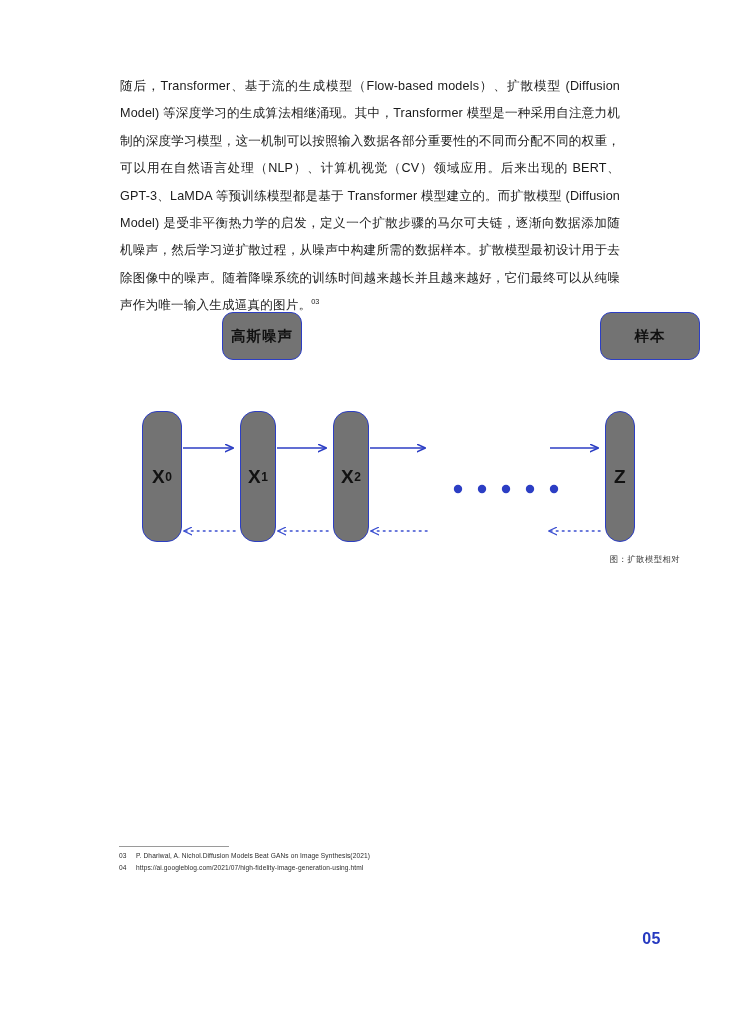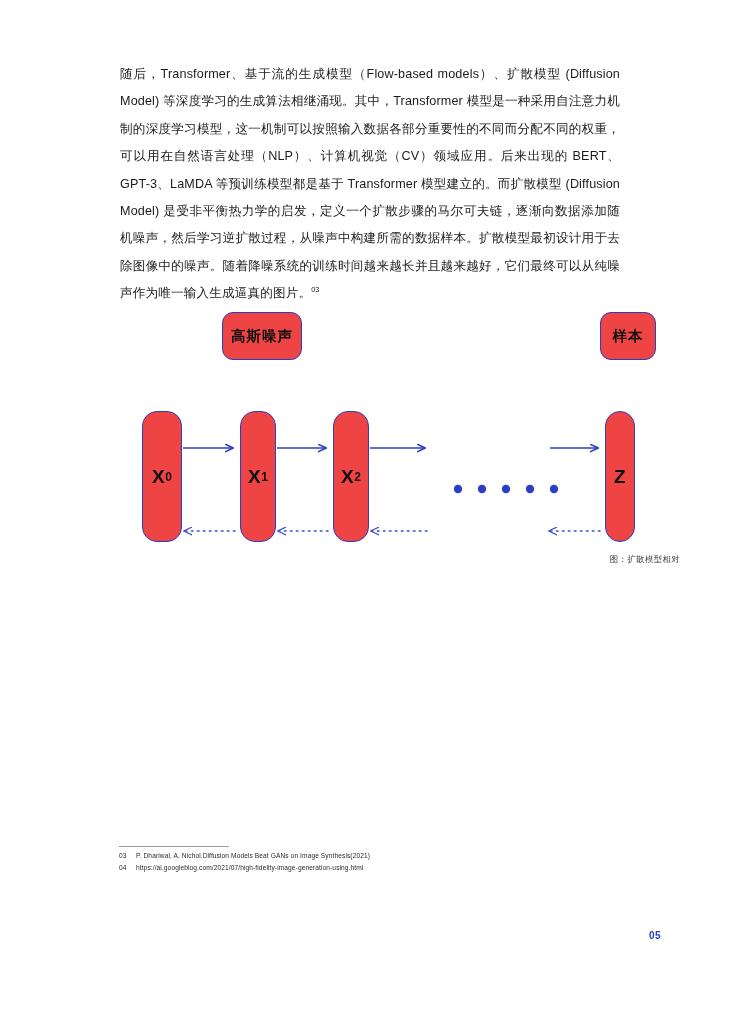--- a/index.html
+++ b/index.html
@@ -23,20 +23,21 @@
   .para {
     position: absolute;
     left: 120px;
     width: 500px;
     font-size: 12.6px;
     line-height: 27.4px;
     letter-spacing: 0.15px;
     text-align: justify;
     text-justify: inter-character;
     color: #1b1b1b;
+    margin-top: 12px;
   }
   .para-1 { top: 61px; }
   .para-2 { top: 604px; }
   .para sup {
     font-size: 7.4px;
     vertical-align: super;
     line-height: 0;
     letter-spacing: 0;
   }
 
@@ -46,21 +47,21 @@
     left: 120px;
     top: 290px;
     width: 560px;
     height: 300px;
   }
   .fig-svg { display: block; }
 
   .node-box {
     position: absolute;
     box-sizing: border-box;
-    background: #ef4444;
+    background: #737373;
     border: 1.6px solid #2c3ec4;
     border-radius: 10px;
     display: flex;
     align-items: center;
     justify-content: center;
     font-weight: bold;
     color: #111111;
   }
   .tag-box {
     border-radius: 11px;
@@ -113,21 +114,21 @@
   .footnote .fn-num {
     width: 17px;
     flex: 0 0 17px;
   }
 
   
   .page-number {
     position: absolute;
     right: 71px;
     top: 930px;
-    font-size: 10px;
+    font-size: 16px;
     font-weight: bold;
     color: #2639c0;
     letter-spacing: 0.5px;
   }
 </style>
 </head>
 <body>
 
 <div class="page">
 
@@ -166,21 +167,21 @@
         <circle cx="362" cy="199" r="4.2"></circle>
         <circle cx="386" cy="199" r="4.2"></circle>
         <circle cx="410" cy="199" r="4.2"></circle>
         <circle cx="434" cy="199" r="4.2"></circle>
       </g>
     </svg>
 
     <div class="node-box tag-box" style="left:102px; top:22px; width:80px; height:48px;">
       <span>高斯噪声</span>
     </div>
-    <div class="node-box tag-box" style="left:480px; top:22px; width:56px; height:48px;">
+    <div class="node-box tag-box" style="left:480px; top:22px; width:100px; height:48px;">
       <span>样本</span>
     </div>
 
     <div class="node-box state-box" style="left:22px; top:121px; width:40px; height:131px;">
       <span>X</span>
         <span class="sub">0</span>
     </div>
     <div class="node-box state-box" style="left:120px; top:121px; width:36px; height:131px;">
       <span>X</span>
         <span class="sub">1</span>

